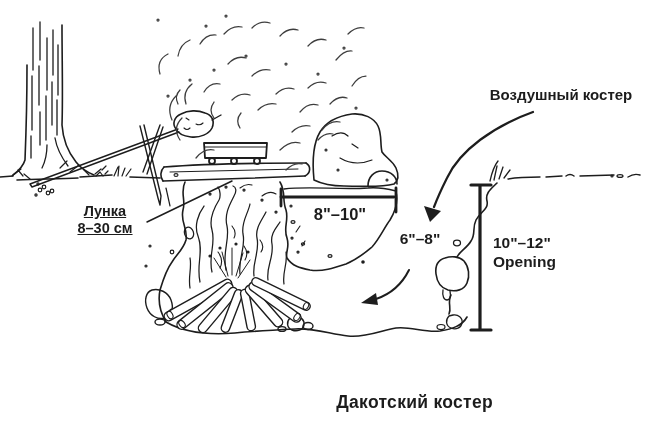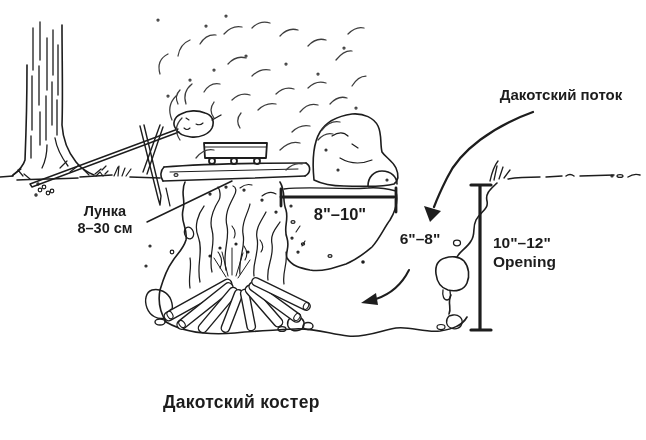--- a/index.html
+++ b/index.html
@@ -11,25 +11,25 @@
     overflow:hidden;
   }
   #art{position:absolute;left:0;top:0;}
   .lbl{
     position:absolute;
     color:#1c1c1c;
     font-weight:700;
     white-space:pre-line;
   }
   .lbl-airflow{left:489px;top:86px;width:144px;text-align:center;font-size:15px;line-height:17px;}
-  .lbl-pit{left:56px;top:203px;width:98px;text-align:center;font-size:14.5px;line-height:17px;}
+  .lbl-pit{left:56px;top:203px;width:98px;text-align:center;font-size:14.5px;line-height:17px;text-decoration:underline;}
   .lbl-topwidth{left:300px;top:204px;width:80px;text-align:center;font-size:16.5px;line-height:20px;}
   .lbl-tunnel{left:393px;top:230px;width:54px;text-align:center;font-size:15.5px;line-height:18px;}
   .lbl-opening{left:493px;top:233px;width:90px;text-align:left;font-size:15.5px;line-height:19px;}
-  .lbl-caption{left:163px;top:391px;width:330px;text-align:left;font-size:17.5px;line-height:22px;letter-spacing:.3px;}
+  .lbl-caption{left:163px;top:391px;width:330px;text-align:right;font-size:17.5px;line-height:22px;letter-spacing:.3px;}
 </style>
 </head>
 <body>
 
 <div id="figure">
 
   <svg id="art" width="646" height="440" viewBox="0 0 646 440" fill="none" stroke="#1d1d1d" stroke-width="1.6" stroke-linecap="round" stroke-linejoin="round">
 
     <g>
       <path d="M27,65 C27,100 26,135 25,160 C23,167 17,172 13,175"></path>
@@ -220,21 +220,21 @@
       <circle cx="318" cy="74" r="1"></circle>
         <circle cx="344" cy="48" r="1"></circle>
       <circle cx="168" cy="96" r="1"></circle>
         <circle cx="356" cy="108" r="1"></circle>
       <circle cx="226" cy="16" r="1"></circle>
         <circle cx="206" cy="26" r="1"></circle>
       <circle cx="158" cy="20" r="1"></circle>
     </g>
   </svg>
 
-  <div class="lbl lbl-airflow">Дакотский поток</div>
+  <div class="lbl lbl-airflow">Воздушный костер</div>
 
   <div class="lbl lbl-pit"><span>Лунка</span><br><span>8–30 см</span></div>
 
   <div class="lbl lbl-topwidth">8"–10"</div>
 
   <div class="lbl lbl-tunnel">6"–8"</div>
 
   <div class="lbl lbl-opening"><span>10"–12"</span><br><span>Opening</span></div>
 
   <div class="lbl lbl-caption">Дакотский костер</div>

